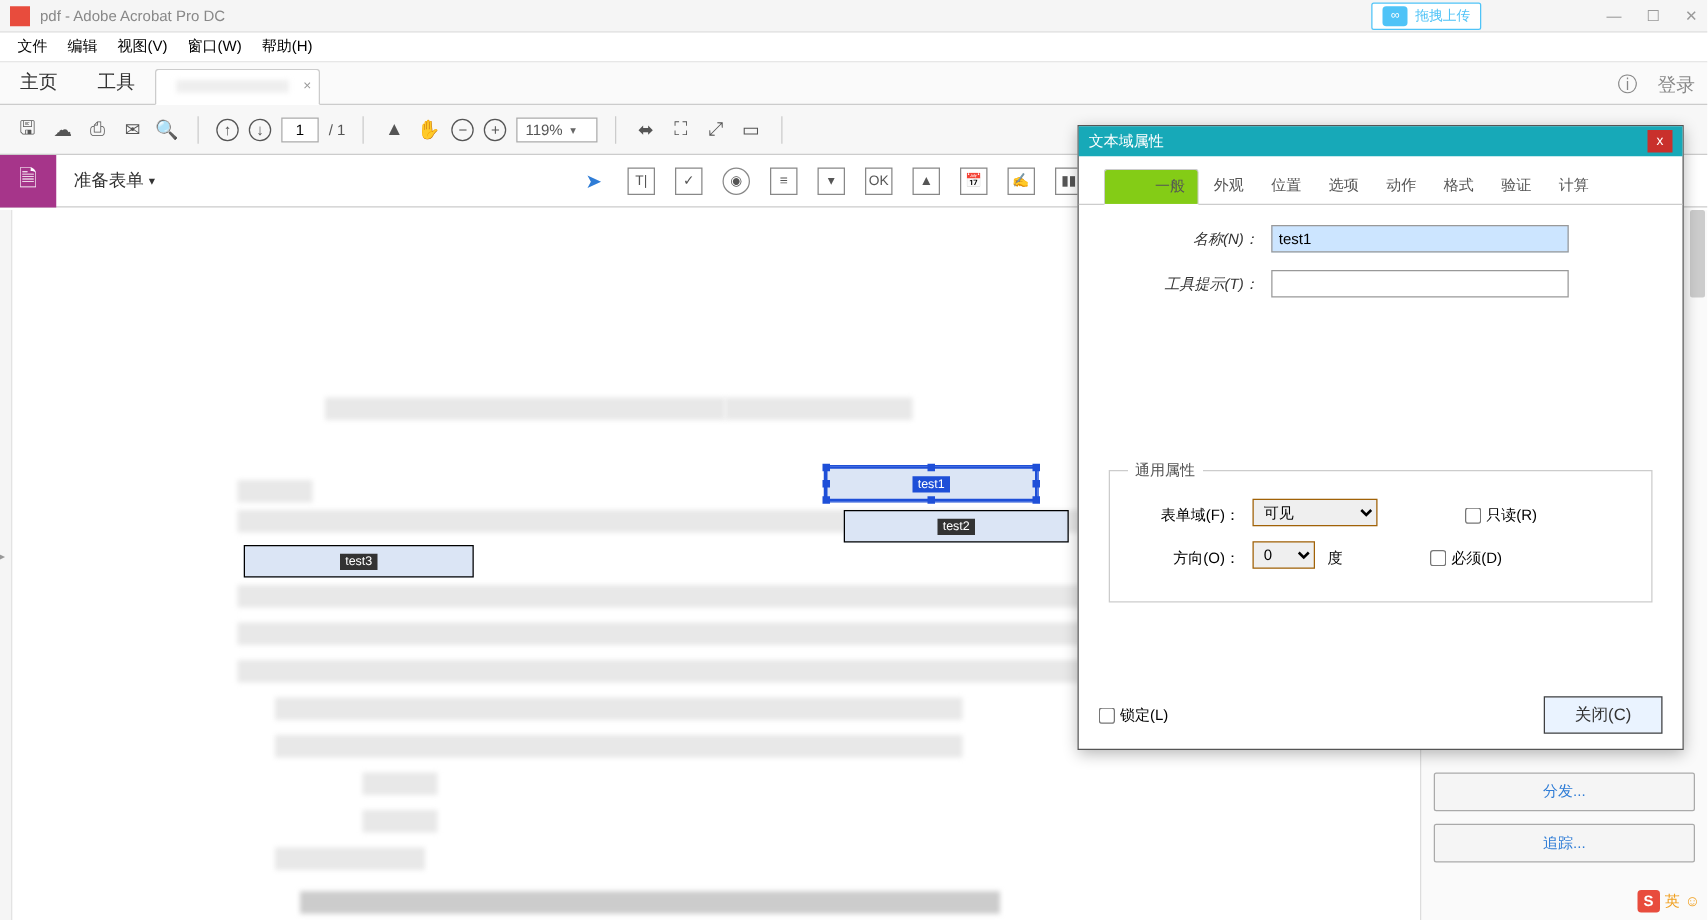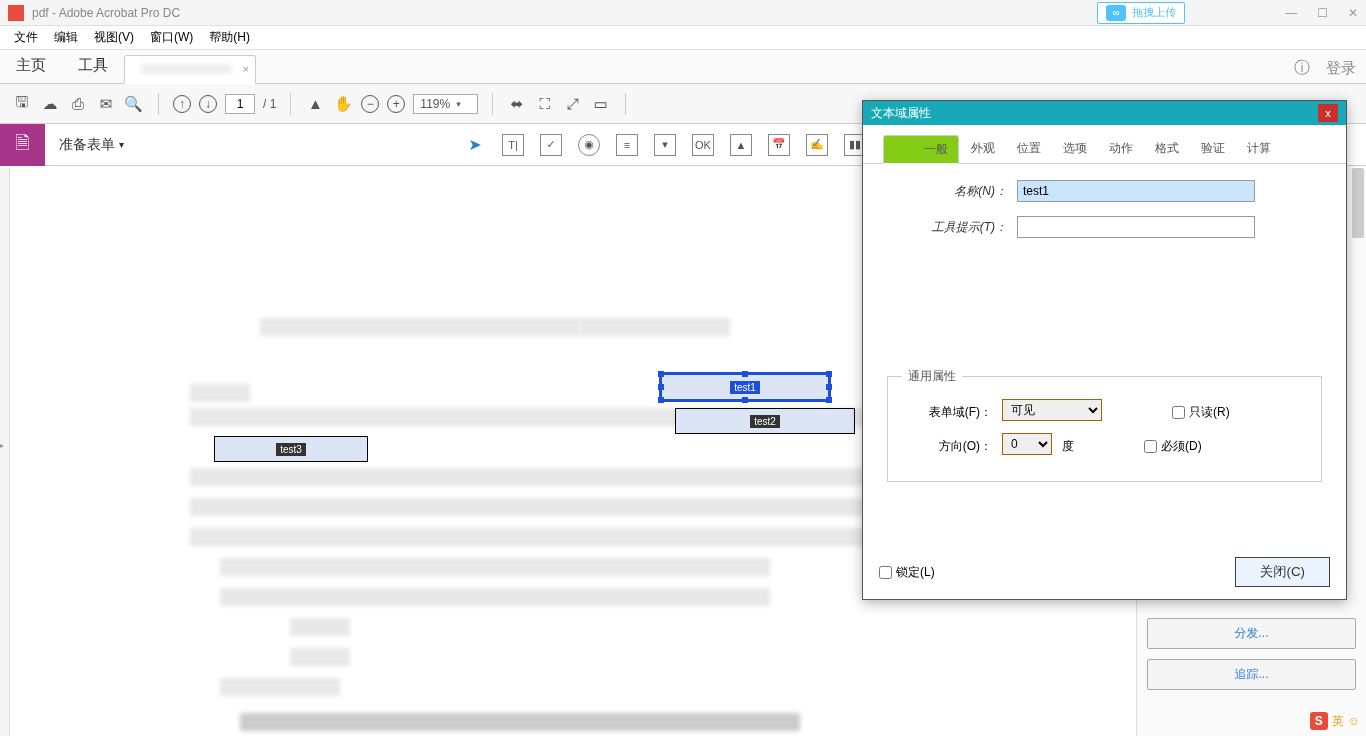--- a/index.html
+++ b/index.html
@@ -192,21 +192,21 @@
       <div class="handle" style="left:50%;top:-4px;margin-left:-3px;"></div>
         <div class="handle" style="left:50%;bottom:-4px;margin-left:-3px;"></div>
       <div class="handle" style="top:50%;left:-4px;margin-top:-3px;"></div>
         <div class="handle" style="top:50%;right:-4px;margin-top:-3px;"></div>
     </div>
 
     <div class="form-field unsel" style="left:665px;top:240px;width:180px;height:26px;">
       <span class="fname">test2</span>
     </div>
 
-    <div class="form-field unsel" style="left:204px;top:268px;width:154px;height:26px;">
+    <div class="form-field unsel" style="left:185px;top:268px;width:184px;height:26px;">
       <span class="fname">test3</span>
     </div>
   </div>
 
   <div class="right-rail">
     <div class="vscroll"></div>
     <div class="rr-btn">分发...</div>
     <div class="rr-btn">追踪...</div>
   </div>
 </div>

